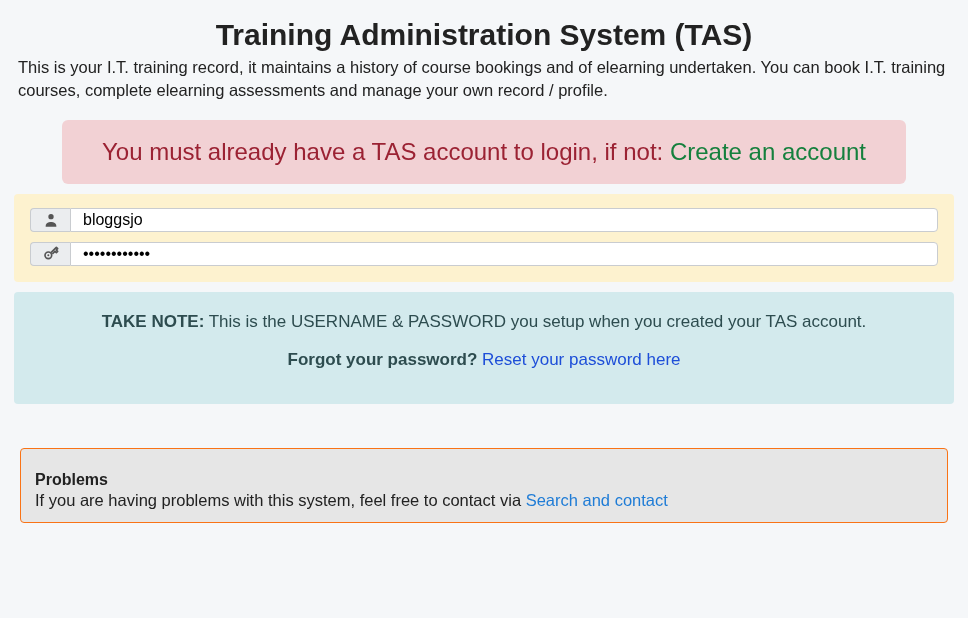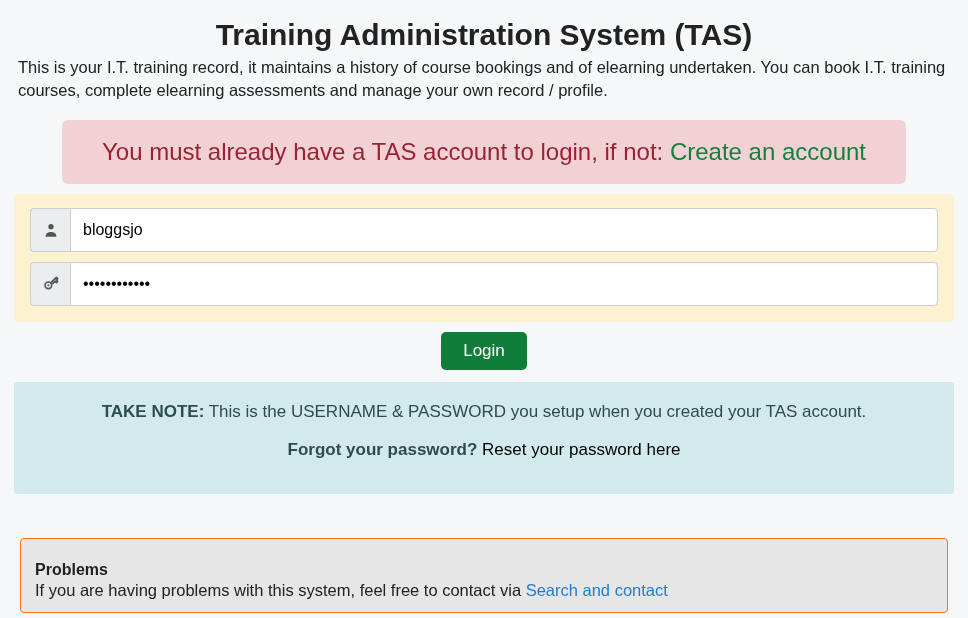--- a/index.html
+++ b/index.html
@@ -58,21 +58,21 @@
       background: #ebedef;
       border: 1px solid #c9ccd0;
       border-right: none;
       border-radius: 4px 0 0 4px;
       display: flex;
       align-items: center;
       justify-content: center;
     }
     .input-field {
       flex: 1;
-      height: 44px;
+      height: 24px;
       border: 1px solid #c9ccd0;
       border-radius: 0 4px 4px 0;
       padding: 0 12px;
       font-size: 16px;
       font-family: inherit;
       background: #fff;
     }
     .login-btn-row {
       text-align: center;
       margin-bottom: 12px;
@@ -99,21 +99,21 @@
       color: #2d4c4f;
       margin-bottom: 18px;
     }
     .note-line1 .bold { font-weight: 700; }
     .note-line2 {
       font-size: 17px;
       color: #2d4c4f;
     }
     .note-line2 .bold { font-weight: 700; }
     .note-line2 a {
-      color: #000000;
+      color: #1d4ed8;
       text-decoration: none;
       font-weight: 400;
     }
     .problems-box {
       background: #e6e6e6;
       border: 1px solid #f97316;
       border-radius: 4px;
       padding: 22px 14px 12px 14px;
       margin: 0 6px;
     }
@@ -158,23 +158,20 @@
         <svg width="16" height="16" viewBox="0 0 24 24" fill="#555">
           <circle cx="8" cy="14" r="5" fill="none" stroke="#555" stroke-width="2.5"></circle>
           <circle cx="8" cy="14" r="1.5"></circle>
           <path d="M12 10l8-8 2 2-2 2 2 2-2 2-2-2-4 4" fill="none" stroke="#555" stroke-width="2.5" stroke-linejoin="round"></path>
         </svg>
       </div>
       <input type="text" class="input-field" value="••••••••••••" style="">
     </div>
   </div>
 
-  <div class="login-btn-row">
-    <button class="login-btn">Login</button>
-  </div>
 
   <div class="note-box">
     <div class="note-line1">
       <span class="bold">TAKE NOTE:</span><span> This is the USERNAME &amp; PASSWORD you setup when you created your TAS account.</span>
     </div>
     <div class="note-line2">
       <span class="bold">Forgot your password? </span><a href="#">Reset your password here</a>
     </div>
   </div>
 

